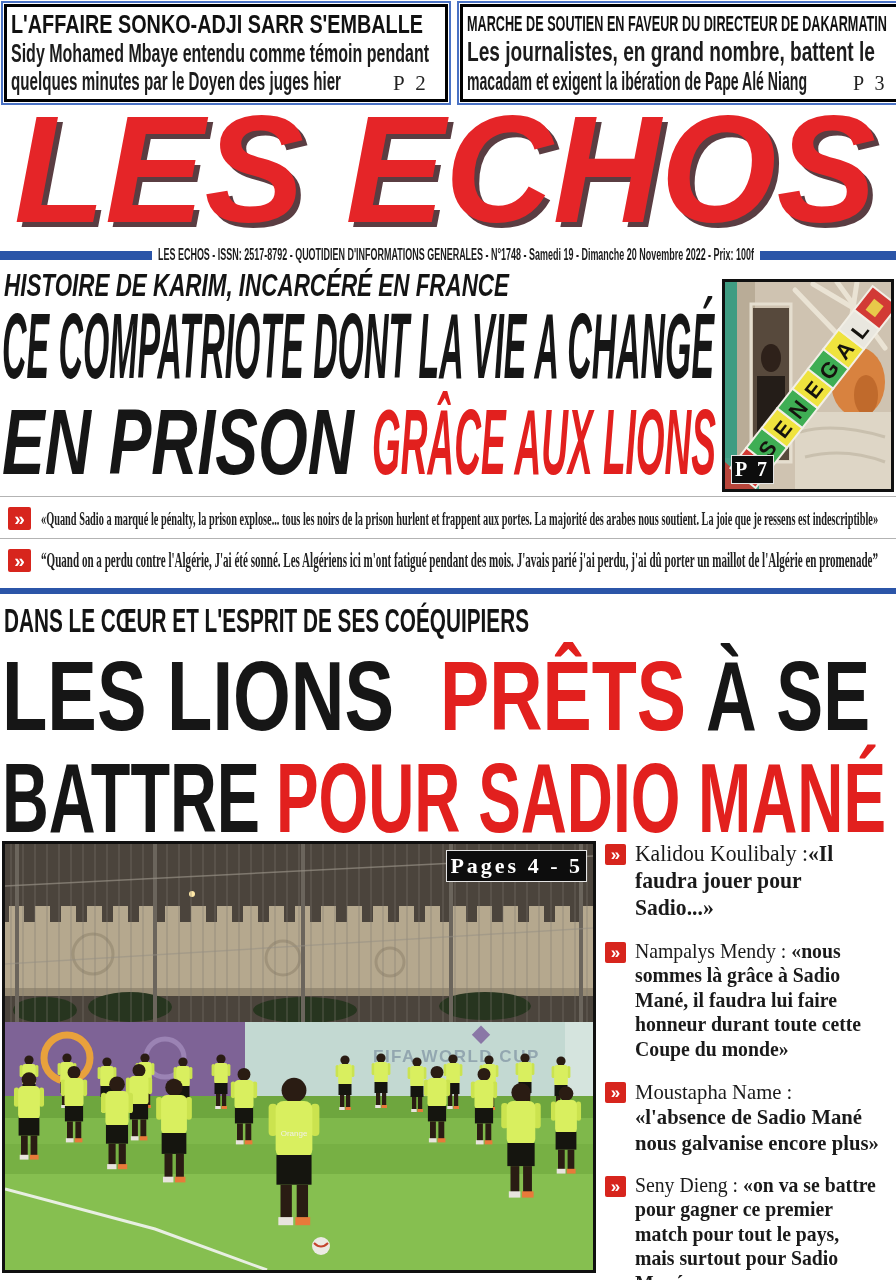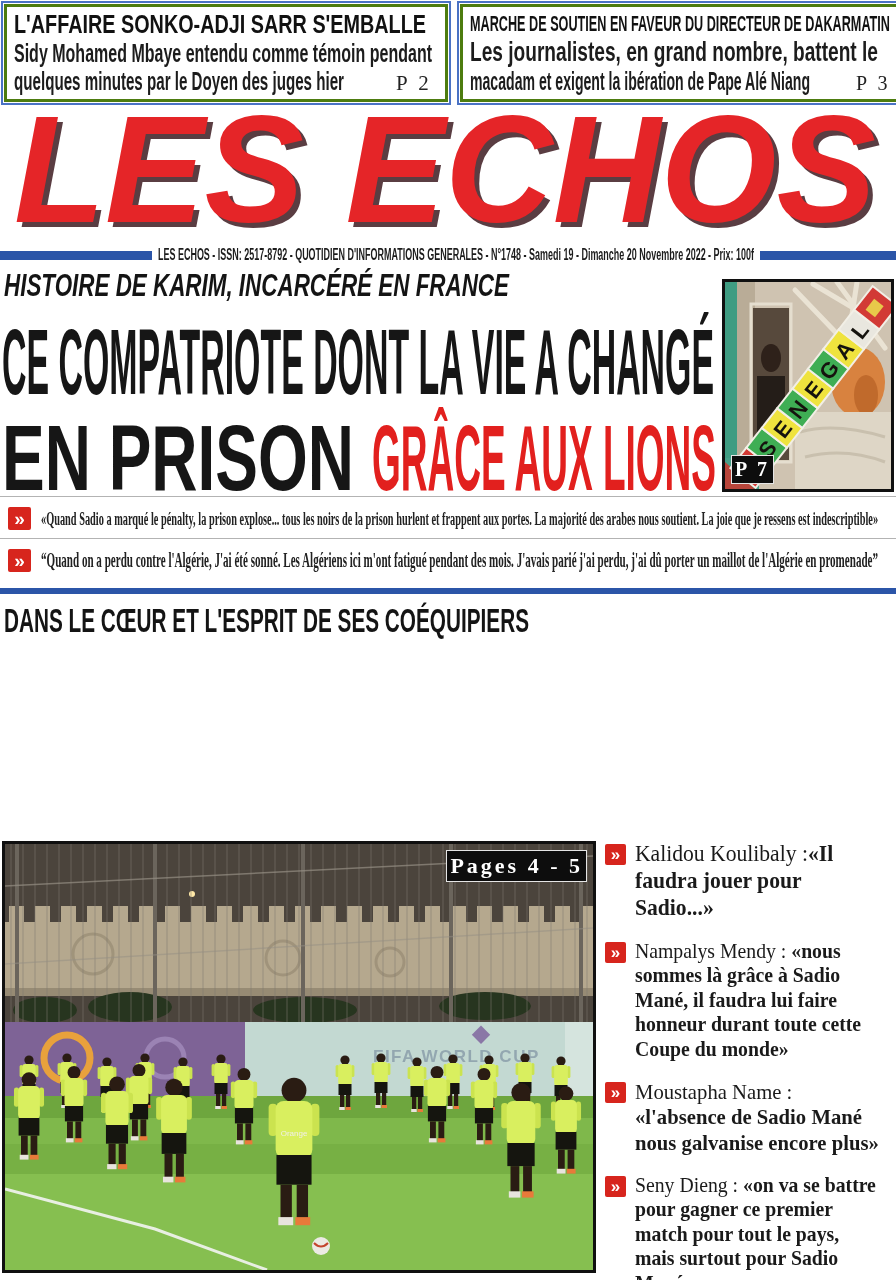--- a/index.html
+++ b/index.html
@@ -1,21 +1,21 @@
 <!DOCTYPE html>
 <html><head>
 <meta charset="utf-8">
 <style>
   html,body{margin:0;padding:0;background:#ffffff;}
   #page{position:relative;width:896px;height:1280px;background:#fff;overflow:hidden;
         font-family:"Liberation Sans",sans-serif;}
   .abs{position:absolute;}
 
   
-  .teaser{border:3px solid #4d7c0f;outline:2px solid #4a72c4;outline-offset:1px;background:#fff;text-align:center;}
+  .teaser{border:3px solid #000000;outline:2px solid #4a72c4;outline-offset:1px;background:#fff;}
 
   
   .issn-row{display:flex;align-items:center;}
   .issn-bar{background:#2b55a8;height:9px;}
 
   
   .quote-row{display:flex;align-items:center;gap:10px;padding:7px 6px 6px 8px;border-top:1px solid #b3b3b3;}
   .quote-row.last{border-bottom:0;}
   .chev{display:inline-flex;align-items:center;justify-content:center;
         width:23px;height:23px;background:#d7251d;color:#fff;font-weight:bold;
@@ -76,21 +76,21 @@
     </svg>
     <div class="issn-bar" style="flex:1;"></div>
   </div>
 
   <div class="abs" style="left:2px;top:266px;width:600px;height:36px;font-style:italic;">
     <svg width="600" height="36" viewBox="0 0 600 36">
       <text x="2" y="30" font-size="31" font-weight="bold" fill="#141414" textLength="505" lengthAdjust="spacingAndGlyphs">HISTOIRE DE KARIM, INCARCÉRÉ EN FRANCE</text>
     </svg>
   </div>
 
-  <div class="abs" style="left:0;top:312px;width:718px;height:192px;">
+  <div class="abs" style="left:0;top:296px;width:718px;height:192px;font-style:italic;">
     <svg width="718" height="192" viewBox="0 0 718 192">
       <text x="2" y="82" font-size="92" font-weight="bold" fill="#161616" textLength="712" lengthAdjust="spacingAndGlyphs">CE COMPATRIOTE DONT LA VIE A CHANGÉ</text>
       <text x="2" y="178" font-size="92" font-weight="bold" fill="#161616" textLength="352" lengthAdjust="spacingAndGlyphs">EN PRISON</text>
       <text x="372" y="178" font-size="92" font-weight="bold" fill="#e2201e" textLength="344" lengthAdjust="spacingAndGlyphs">GRÂCE AUX LIONS</text>
     </svg>
   </div>
 
   <div class="abs photo" style="left:722px;top:279px;width:172px;height:213px;">
     <svg width="166" height="207" viewBox="0 0 166 207">
       <rect x="0" y="0" width="166" height="207" fill="#cfc3b1"></rect>
@@ -154,20 +154,29 @@
   </div>
 
   <div class="abs divider" style="left:0;top:588px;width:896px;height:6px;"></div>
 
   <div class="abs" style="left:2px;top:600px;width:660px;height:40px;text-align:center;">
     <svg width="660" height="40" viewBox="0 0 660 40">
       <text x="2" y="32" font-size="33" font-weight="bold" fill="#141414" textLength="525" lengthAdjust="spacingAndGlyphs">DANS LE CŒUR ET L'ESPRIT DE SES COÉQUIPIERS</text>
     </svg>
   </div>
 
+  <div class="abs" style="left:0;top:642px;width:896px;height:198px;">
+    <svg width="896" height="198" viewBox="0 0 896 198">
+      <text x="2" y="88" font-size="98" font-weight="bold" fill="#161616" textLength="392" lengthAdjust="spacingAndGlyphs">LES LIONS</text>
+      <text x="440" y="88" font-size="98" font-weight="bold" fill="#e2201e" textLength="246" lengthAdjust="spacingAndGlyphs">PRÊTS</text>
+      <text x="706" y="88" font-size="98" font-weight="bold" fill="#161616" textLength="164" lengthAdjust="spacingAndGlyphs">À SE</text>
+      <text x="2" y="190" font-size="98" font-weight="bold" fill="#161616" textLength="258" lengthAdjust="spacingAndGlyphs">BATTRE</text>
+      <text x="276" y="190" font-size="98" font-weight="bold" fill="#e2201e" textLength="610" lengthAdjust="spacingAndGlyphs">POUR SADIO MANÉ</text>
+    </svg>
+  </div>
 
   <div class="abs photo" style="left:2px;top:841px;width:594px;height:432px;">
     <svg width="588" height="426" viewBox="0 0 588 426">
       <defs>
         <pattern id="fenceP" width="12" height="12" patternUnits="userSpaceOnUse">
           <path d="M6 0 V12" stroke="#7e786e" stroke-width="1.1"></path>
         </pattern>
         <pattern id="crenP" width="26" height="16" patternUnits="userSpaceOnUse">
           <rect x="4" y="0" width="15" height="16" fill="#b5a88e"></rect>
         </pattern>

